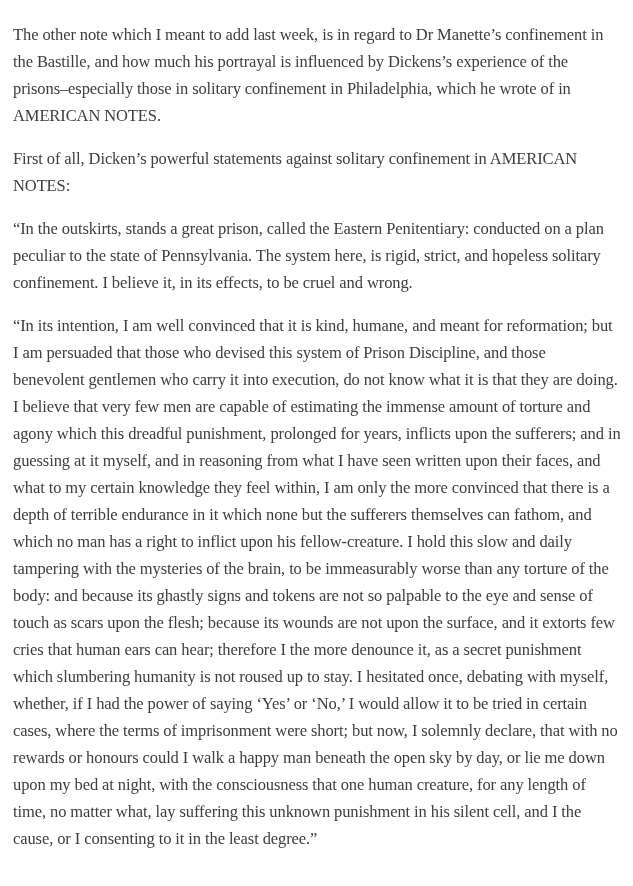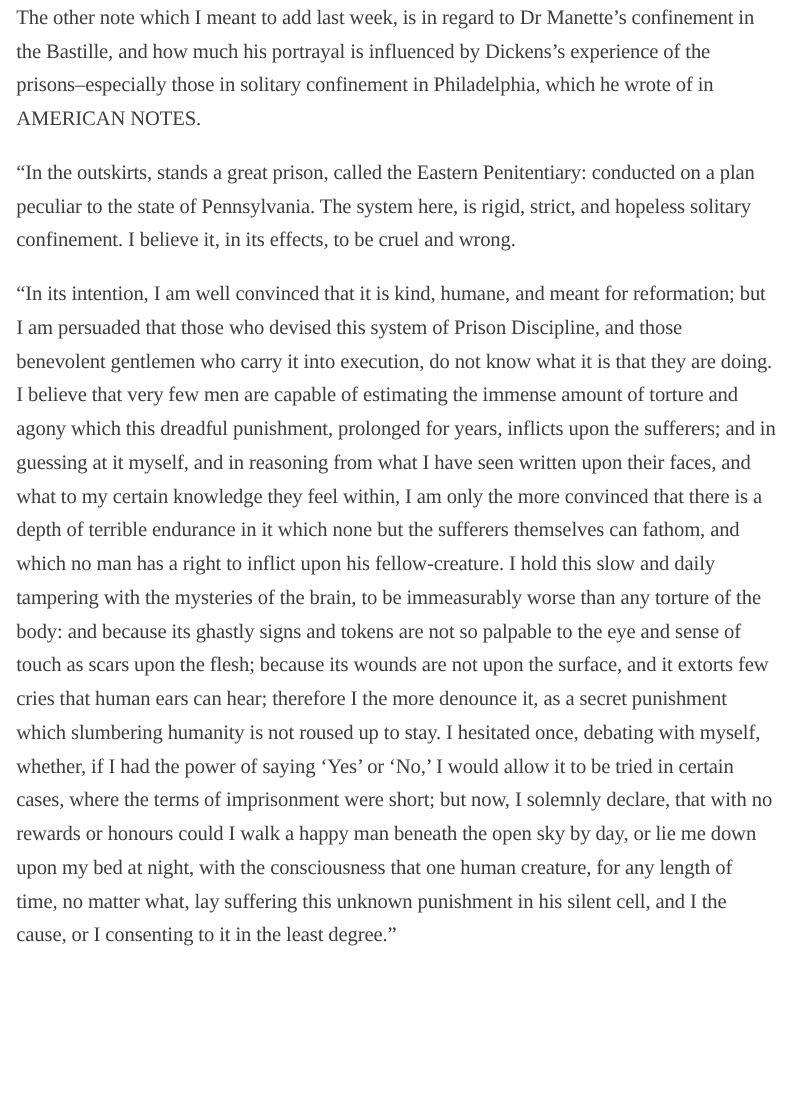--- a/index.html
+++ b/index.html
@@ -5,21 +5,21 @@
   html, body {
     margin: 0;
     padding: 0;
     background: #ffffff;
   }
   .page {
     box-sizing: border-box;
     width: 633px;
     min-height: 886px;
     background: #ffffff;
-    padding: 0 12px 24px 13px;
+    padding: 21px 12px 24px 13px;
   }
   .article-text {
     font-family: "Liberation Serif", "DejaVu Serif", serif;
     font-size: 16.5px;
     line-height: 27px;
     color: #3d3d3d;
     text-align: left;
   }
   .article-text p {
     margin: 0 0 16px 0;
@@ -29,16 +29,17 @@
   .article-text p:last-child {
     margin-bottom: 4px;
   }
 </style>
 </head>
 <body>
 
 <div class="page">
   <div class="article-text">
     <p>The other note which I meant to add last week, is in regard to Dr Manette’s confinement in the Bastille, and how much his portrayal is influenced by Dickens’s experience of the prisons–especially those in solitary confinement in Philadelphia, which he wrote of in AMERICAN NOTES.</p>
+    <p>First of all, Dicken’s powerful statements against solitary confinement in AMERICAN NOTES:</p>
     <p>“In the outskirts, stands a great prison, called the Eastern Penitentiary: conducted on a plan peculiar to the state of Pennsylvania. The system here, is rigid, strict, and hopeless solitary confinement. I believe it, in its effects, to be cruel and wrong.</p>
     <p>“In its intention, I am well convinced that it is kind, humane, and meant for reformation; but I am persuaded that those who devised this system of Prison Discipline, and those benevolent gentlemen who carry it into execution, do not know what it is that they are doing. I believe that very few men are capable of estimating the immense amount of torture and agony which this dreadful punishment, prolonged for years, inflicts upon the sufferers; and in guessing at it myself, and in reasoning from what I have seen written upon their faces, and what to my certain knowledge they feel within, I am only the more convinced that there is a depth of terrible endurance in it which none but the sufferers themselves can fathom, and which no man has a right to inflict upon his fellow-creature. I hold this slow and daily tampering with the mysteries of the brain, to be immeasurably worse than any torture of the body: and because its ghastly signs and tokens are not so palpable to the eye and sense of touch as scars upon the flesh; because its wounds are not upon the surface, and it extorts few cries that human ears can hear; therefore I the more denounce it, as a secret punishment which slumbering humanity is not roused up to stay. I hesitated once, debating with myself, whether, if I had the power of saying ‘Yes’ or ‘No,’ I would allow it to be tried in certain cases, where the terms of imprisonment were short; but now, I solemnly declare, that with no rewards or honours could I walk a happy man beneath the open sky by day, or lie me down upon my bed at night, with the consciousness that one human creature, for any length of time, no matter what, lay suffering this unknown punishment in his silent cell, and I the cause, or I consenting to it in the least degree.”</p>
   </div>
 </div>
 
 </body></html>

